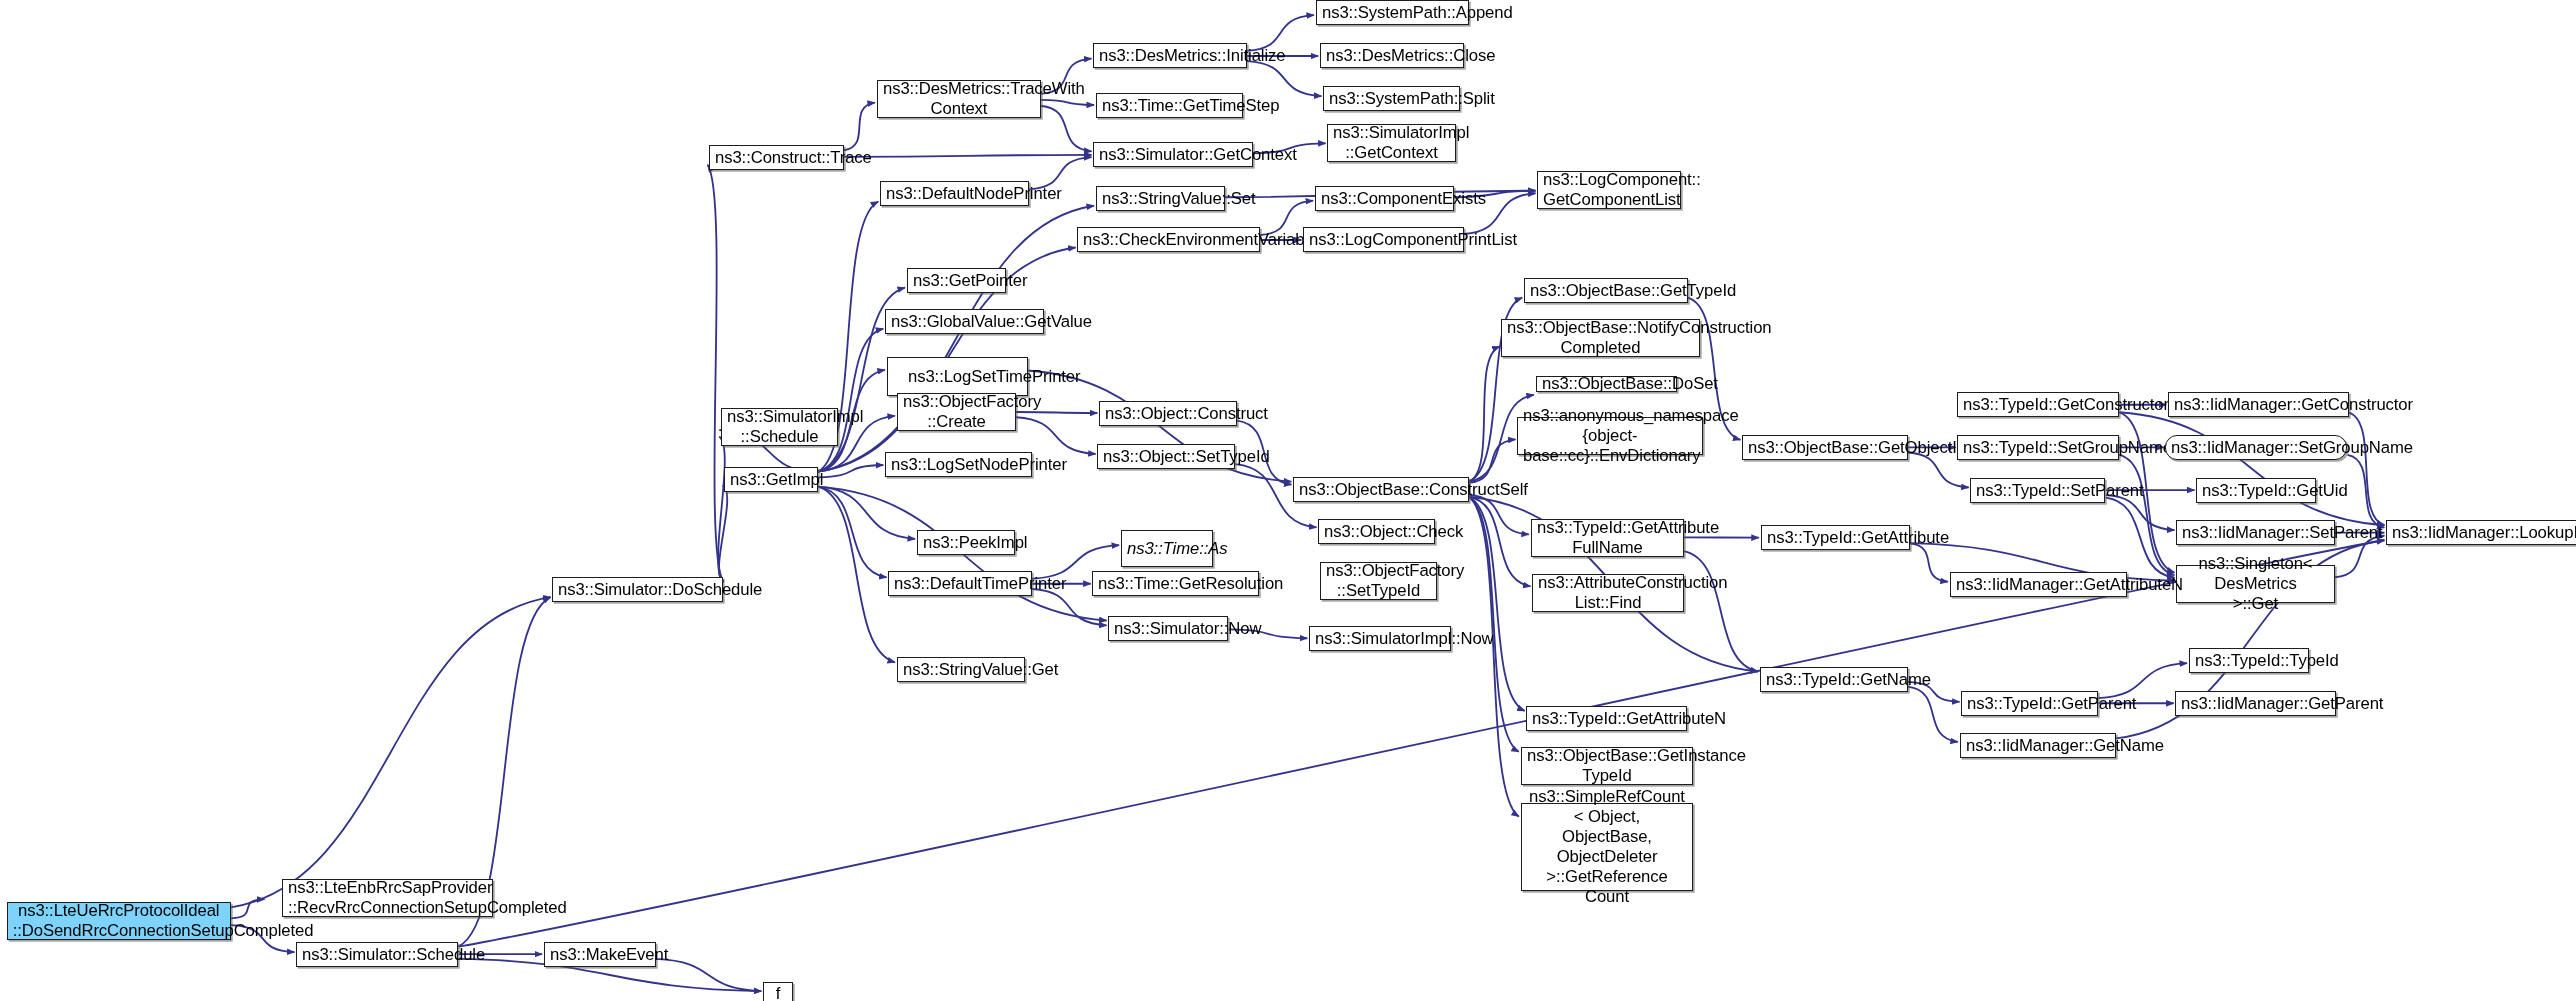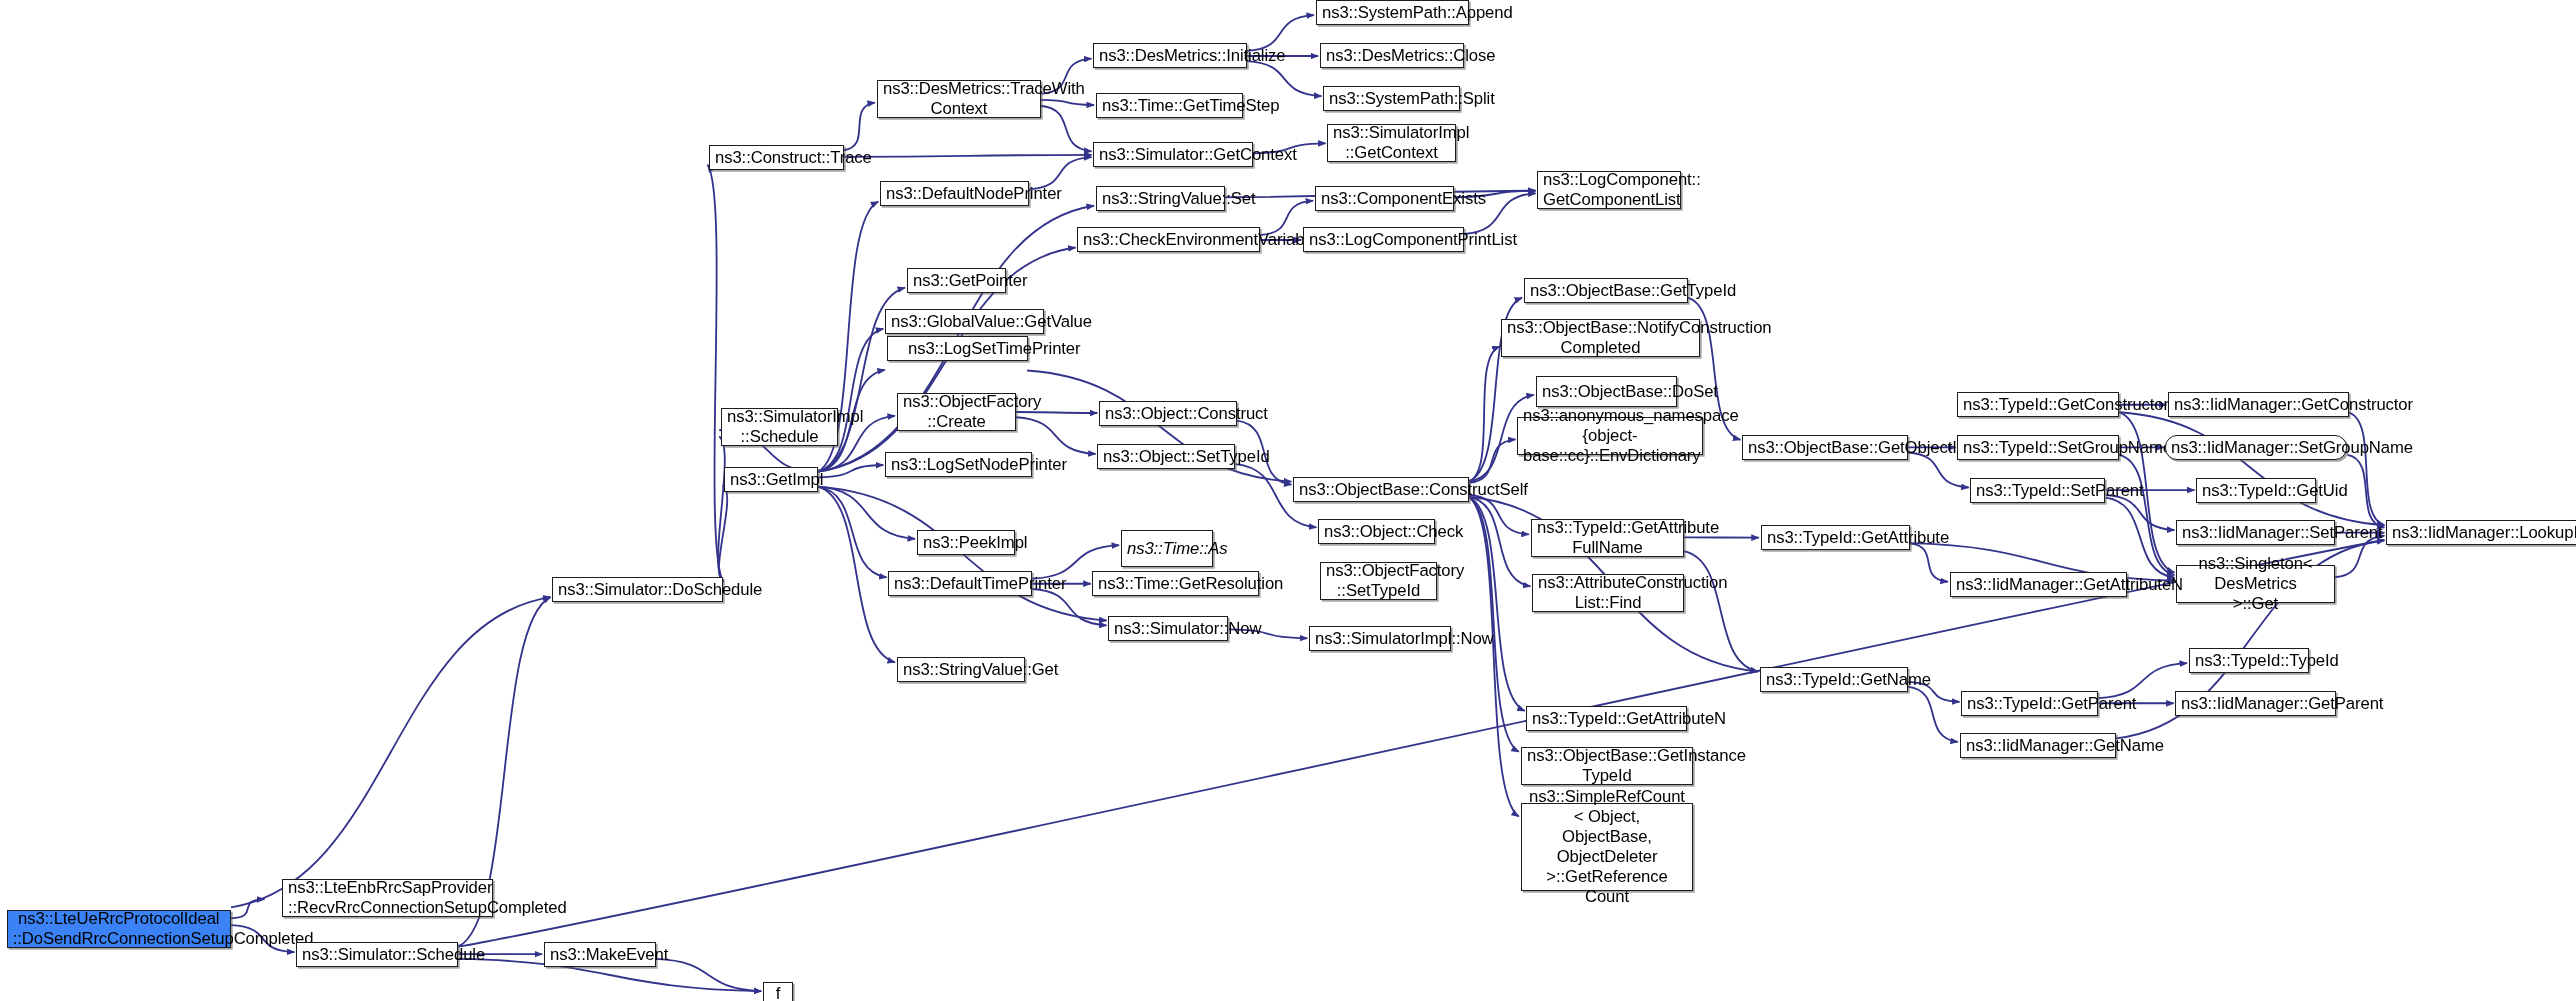--- a/index.html
+++ b/index.html
@@ -33,23 +33,22 @@
     text-align: center;
     display: flex;
     align-items: center;
     justify-content: center;
     white-space: pre-line;
     padding: 1.7px 5px;
     box-shadow: 1.7px 1.7px 0 rgba(90,90,90,0.55);
     letter-spacing: -0.1px;
   }
   .node.root {
-    background: #3b82f6;
+    background: #7dd3fc;
     border-color: #1d1d1d;
-    margin-top: 8px;
   }
   .node span { display: block; width: 100%; }
 </style>
 </head>
 <body>
 
 <div id="canvas">
   <svg id="edges" viewBox="0 0 3080 1197">
     <defs>
       <marker id="arrow" markerWidth="10" markerHeight="8" refX="9" refY="4" orient="auto" markerUnits="userSpaceOnUse">
@@ -162,34 +161,34 @@
 ::GetContext</span></div>
     <div class="node" style="left: 880px; top: 181px; width: 149px; height: 25px;"><span>ns3::DefaultNodePrinter</span></div>
     <div class="node" style="left: 1096px; top: 186px; width: 129px; height: 25px;"><span>ns3::StringValue::Set</span></div>
     <div class="node" style="left: 1315px; top: 186px; width: 139px; height: 25px;"><span>ns3::ComponentExists</span></div>
     <div class="node" style="left: 1537px; top: 171px; width: 144px; height: 38px;"><span>ns3::LogComponent::
 GetComponentList</span></div>
     <div class="node" style="left: 1077px; top: 227px; width: 183px; height: 25px;"><span>ns3::CheckEnvironmentVariables</span></div>
     <div class="node" style="left: 1303px; top: 227px; width: 161px; height: 25px;"><span>ns3::LogComponentPrintList</span></div>
     <div class="node" style="left: 907px; top: 268px; width: 99px; height: 25px;"><span>ns3::GetPointer</span></div>
     <div class="node" style="left: 885px; top: 309px; width: 159px; height: 25px;"><span>ns3::GlobalValue::GetValue</span></div>
-    <div class="node" style="left: 887px; top: 336px; width: 141px; height: 25px; padding-left: 20px;"><span>ns3::LogSetTimePrinter</span></div>
+    <div class="node" style="left: 887px; top: 357px; width: 141px; height: 39px; padding-left: 20px;"><span>ns3::LogSetTimePrinter</span></div>
     <div class="node" style="left: 897px; top: 393px; width: 119px; height: 38px;"><span>ns3::ObjectFactory
 ::Create</span></div>
     <div class="node" style="left: 1099px; top: 401px; width: 138px; height: 25px;"><span>ns3::Object::Construct</span></div>
     <div class="node" style="left: 1097px; top: 444px; width: 138px; height: 25px;"><span>ns3::Object::SetTypeId</span></div>
     <div class="node" style="left: 721px; top: 408px; width: 117px; height: 38px;"><span>ns3::SimulatorImpl
 ::Schedule</span></div>
     <div class="node" style="left: 885px; top: 452px; width: 147px; height: 25px;"><span>ns3::LogSetNodePrinter</span></div>
     <div class="node" style="left: 724px; top: 467px; width: 94px; height: 25px;"><span>ns3::GetImpl</span></div>
     <div class="node" style="left: 1293px; top: 477px; width: 176px; height: 25px;"><span>ns3::ObjectBase::ConstructSelf</span></div>
     <div class="node" style="left: 1524px; top: 278px; width: 164px; height: 25px;"><span>ns3::ObjectBase::GetTypeId</span></div>
     <div class="node" style="left: 1501px; top: 319px; width: 199px; height: 38px;"><span>ns3::ObjectBase::NotifyConstruction
 Completed</span></div>
-    <div class="node" style="left: 1536px; top: 376px; width: 141px; height: 31px;"><span>ns3::ObjectBase::DoSet</span></div>
+    <div class="node" style="left: 1536px; top: 376px; width: 141px; height: 16px;"><span>ns3::ObjectBase::DoSet</span></div>
     <div class="node" style="left: 1517px; top: 417px; width: 186px; height: 38px;"><span>ns3::anonymous_namespace
 {object-base::cc}::EnvDictionary</span></div>
     <div class="node" style="left: 1742px; top: 435px; width: 166px; height: 25px;"><span>ns3::ObjectBase::GetObjectIid</span></div>
     <div class="node" style="left: 1957px; top: 392px; width: 162px; height: 25px;"><span>ns3::TypeId::GetConstructor</span></div>
     <div class="node" style="left: 2168px; top: 392px; width: 181px; height: 25px;"><span>ns3::IidManager::GetConstructor</span></div>
     <div class="node" style="left: 1957px; top: 435px; width: 162px; height: 25px;"><span>ns3::TypeId::SetGroupName</span></div>
     <div class="node" style="left: 2165px; top: 435px; width: 182px; height: 25px; border-radius: 12px;"><span>ns3::IidManager::SetGroupName</span></div>
     <div class="node" style="left: 1970px; top: 478px; width: 135px; height: 25px;"><span>ns3::TypeId::SetParent</span></div>
     <div class="node" style="left: 2196px; top: 478px; width: 120px; height: 25px;"><span>ns3::TypeId::GetUid</span></div>
     <div class="node" style="left: 2176px; top: 520px; width: 159px; height: 25px;"><span>ns3::IidManager::SetParent</span></div>

